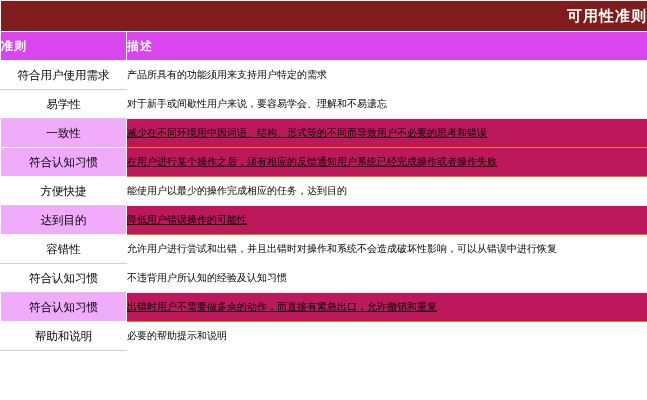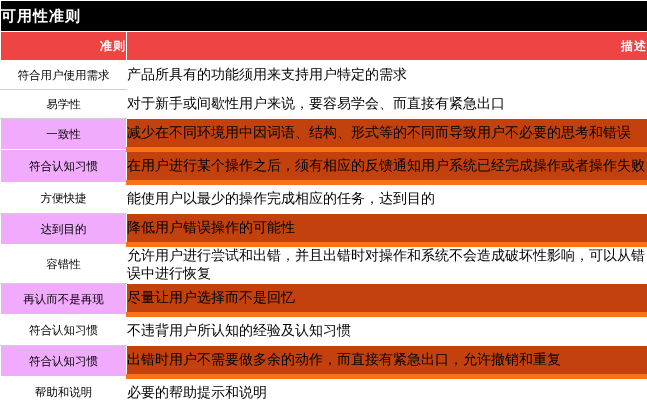--- a/index.html
+++ b/index.html
@@ -22,65 +22,66 @@
   table.usability {
     border-collapse: collapse;
     width: 647px;
     table-layout: fixed;
   }
   table.usability td, table.usability th {
     border: 1px solid #ffffff;
     padding: 0;
   }
   .title-cell {
-    background: #000000;
+    background: #7f1d1d;
     color: #ffffff;
     font-size: 15px;
     font-weight: bold;
-    text-align: left;
+    text-align: right;
     height: 30px;
     letter-spacing: 1px;
   }
   .head-cell {
-    background: #ef4444;
+    background: #d946ef;
     color: #ffffff;
     font-size: 12px;
     font-weight: bold;
-    text-align: right;
+    text-align: left;
     height: 28px;
     letter-spacing: 1px;
   }
   .label-cell {
     background: #f0abfc;
     color: #000000;
     font-size: 11.5px;
     text-align: center;
     height: 28px;
     border-bottom: 1px solid #ffffff;
   }
   .label-cell.plain {
     background: #ffffff;
     color: #000000;
     border-bottom: 1px solid #cfcfcf;
     margin-left: 48px;
   }
   .desc-cell {
     background: #ffffff;
     color: #000000;
-    font-size: 14px;
+    font-size: 10px;
     text-align: left;
     padding-left: 8px;
     height: 28px;
     border-bottom: 1px solid #cfcfcf;
     border-left: 1px solid #cfcfcf;
     border-right: 1px solid #cfcfcf;
   }
   .desc-cell.highlight {
-    background: #c2410c;
-    border-bottom: 5px solid #f97316;
+    background: #be185d;
+    border-bottom: 1px solid #f97316;
+    text-decoration: underline;
   }
   col.c1 { width: 126px; }
   col.c2 { width: 521px; }
 </style>
 </head>
 <body>
 
 <div class="table-wrap">
   <table class="usability">
     <colgroup>
@@ -94,21 +95,21 @@
       <tr>
         <td class="head-cell">准则</td>
         <td class="head-cell">描述</td>
       </tr>
     <tr>
           <td class="label-cell plain">符合用户使用需求</td>
           <td class="desc-cell">产品所具有的功能须用来支持用户特定的需求</td>
         </tr>
         <tr>
           <td class="label-cell plain">易学性</td>
-          <td class="desc-cell">对于新手或间歇性用户来说，要容易学会、而直接有紧急出口</td>
+          <td class="desc-cell">对于新手或间歇性用户来说，要容易学会、理解和不易遗忘</td>
         </tr>
         <tr>
           <td class="label-cell">一致性</td>
           <td class="desc-cell highlight">减少在不同环境用中因词语、结构、形式等的不同而导致用户不必要的思考和错误</td>
         </tr>
         <tr>
           <td class="label-cell">符合认知习惯</td>
           <td class="desc-cell highlight">在用户进行某个操作之后，须有相应的反馈通知用户系统已经完成操作或者操作失败</td>
         </tr>
         <tr>
@@ -117,24 +118,20 @@
         </tr>
         <tr>
           <td class="label-cell">达到目的</td>
           <td class="desc-cell highlight">降低用户错误操作的可能性</td>
         </tr>
         <tr>
           <td class="label-cell plain">容错性</td>
           <td class="desc-cell">允许用户进行尝试和出错，并且出错时对操作和系统不会造成破坏性影响，可以从错误中进行恢复</td>
         </tr>
         <tr>
-          <td class="label-cell">再认而不是再现</td>
-          <td class="desc-cell highlight">尽量让用户选择而不是回忆</td>
-        </tr>
-        <tr>
           <td class="label-cell plain">符合认知习惯</td>
           <td class="desc-cell">不违背用户所认知的经验及认知习惯</td>
         </tr>
         <tr>
           <td class="label-cell">符合认知习惯</td>
           <td class="desc-cell highlight">出错时用户不需要做多余的动作，而直接有紧急出口，允许撤销和重复</td>
         </tr>
         <tr>
           <td class="label-cell plain">帮助和说明</td>
           <td class="desc-cell">必要的帮助提示和说明</td>

